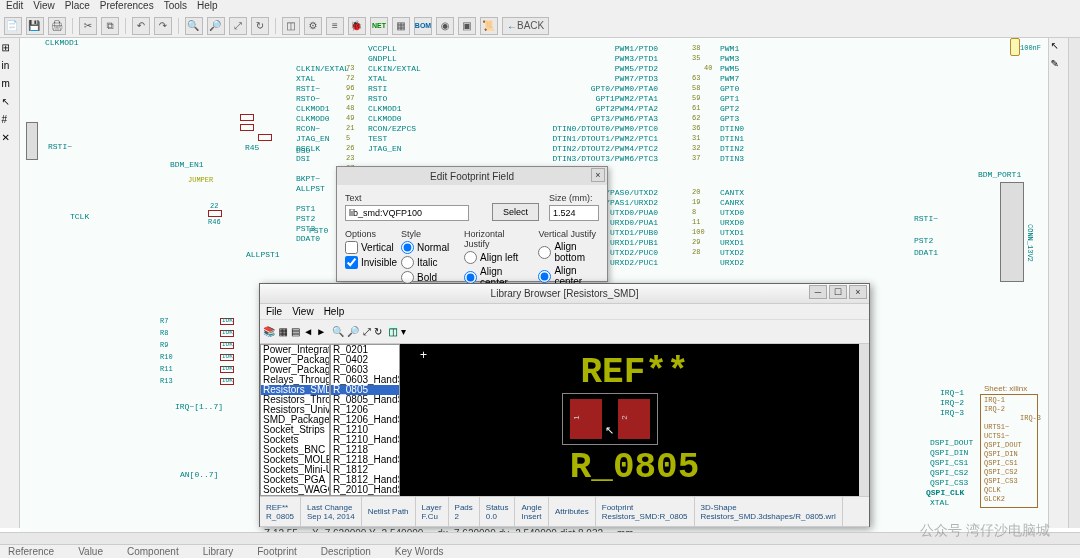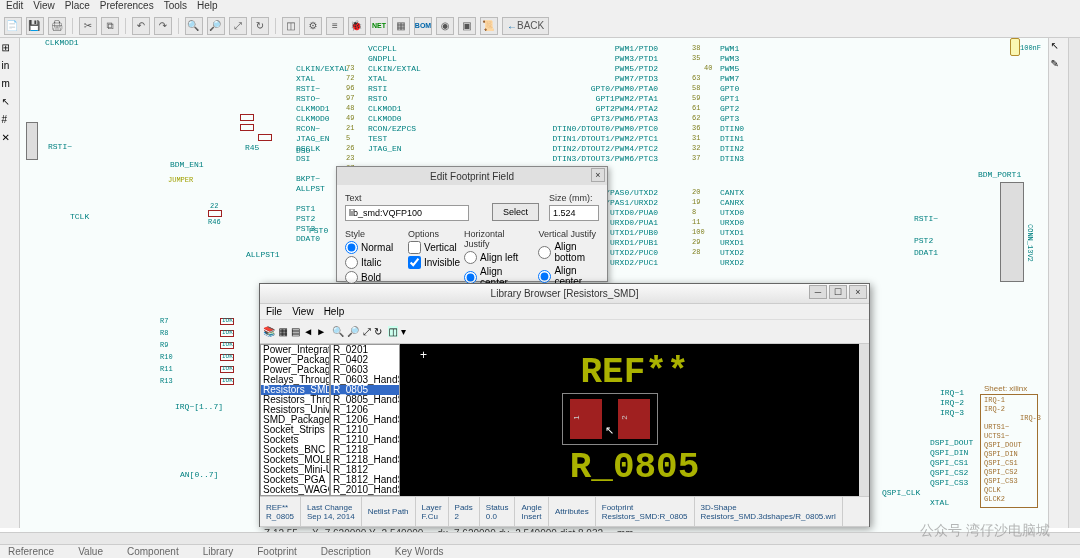--- a/index.html
+++ b/index.html
@@ -263,21 +263,21 @@
       <div class="schematic-text" style="left: 202px; top: 327px; font-size: 6px;">IOK</div>
       <div class="schematic-text" style="left: 140px; top: 327px; font-size: 7px;">R11</div>
       <div class="red-res" style="left: 200px; top: 340px;"></div>
       <div class="schematic-text" style="left: 202px; top: 339px; font-size: 6px;">IOK</div>
       <div class="schematic-text" style="left: 140px; top: 339px; font-size: 7px;">R13</div>
     </div>
 
   <div class="schematic-text" style="left:25px;top:0;color:#008080">CLKMOD1</div>
   <div class="schematic-text" style="left:28px;top:104px;color:#008080">RSTI~</div>
   <div class="schematic-text" style="left:150px;top:122px;color:#008080">BDM_EN1</div>
-  <div class="schematic-text" style="left:148px;top:138px;color:#a0a000;font-size:7px">JUMPER</div>
+  <div class="schematic-text" style="left:168px;top:138px;color:#a0a000;font-size:7px">JUMPER</div>
   <div class="schematic-text" style="left:225px;top:105px;color:#008080">R45</div>
   <div class="schematic-text" style="left:50px;top:174px;color:#008080">TCLK</div>
   <div class="schematic-text" style="left:226px;top:212px;color:#008080">ALLPST1</div>
   <div class="schematic-text" style="left:155px;top:364px;color:#008080">IRQ~[1..7]</div>
   <div class="schematic-text" style="left:160px;top:432px;color:#008080">AN[0..7]</div>
 
   <div class="red-res" style="left:220px;top:76px"></div>
   <div class="red-res" style="left:220px;top:86px"></div>
   <div class="red-res" style="left:238px;top:96px"></div>
   <div class="red-res" style="left:188px;top:172px"></div>
@@ -317,21 +317,21 @@
       <div class="schematic-text" style="left: 920px; top: 350px;">IRQ~1</div>
       <div class="schematic-text" style="left: 920px; top: 360px;">IRQ~2</div>
       <div class="schematic-text" style="left: 920px; top: 370px;">IRQ~3</div>
     </div>
   <div id="qspilabels">
       <div class="schematic-text" style="left: 910px; top: 400px;">DSPI_DOUT</div>
       <div class="schematic-text" style="left: 910px; top: 410px;">QSPI_DIN</div>
       <div class="schematic-text" style="left: 910px; top: 420px;">QSPI_CS1</div>
       <div class="schematic-text" style="left: 910px; top: 430px;">QSPI_CS2</div>
       <div class="schematic-text" style="left: 910px; top: 440px;">QSPI_CS3</div>
-      <div class="schematic-text" style="left: 862px; top: 450px;">QSPI_CLK</div>
+      <div class="schematic-text" style="left: 906px; top: 450px; font-weight: bold;">QSPI_CLK</div>
       <div class="schematic-text" style="left: 910px; top: 460px;">XTAL</div>
     </div>
 
   <div class="schematic-text" style="left:600px;top:460px;color:#008080">MCF5213-LQFP100</div>
 </div>
 
 <div class="dialog" style="left:336px;top:166px;width:272px;height:116px">
   <div class="dlg-title">
     <span>Edit Footprint Field</span>
     <div class="dlg-close">×</div>
@@ -344,48 +344,48 @@
       </div>
       <div style="align-self:flex-end">
         <button class="btn">Select</button>
       </div>
       <div>
         <span class="fld-lbl">Size (mm):</span>
         <input class="txt-in" style="width: 50px;" value="1.524">
       </div>
     </div>
     <div class="fld-row">
-      <div class="fieldset-like" style="width:56px">
-        <span class="fld-lbl">Style</span>
-        <label class="radio-row">
-            <input type="radio" name="st" checked="" style="">
-            <span>Normal</span>
-          </label>
-        <label class="radio-row">
-            <input type="radio" name="st" style="">
-            <span>Italic</span>
-          </label>
-        <label class="radio-row">
-            <input type="radio" name="st" style="">
-            <span>Bold</span>
-          </label>
-        <label class="radio-row">
-            <input type="radio" name="st" style="">
-            <span>Bold Italic</span>
-          </label>
-      </div>
       <div class="fieldset-like" style="width:46px">
         <span class="fld-lbl">Options</span>
         <label class="check-row">
             <input type="checkbox" style="">
             <span>Vertical</span>
           </label>
         <label class="check-row">
             <input type="checkbox" checked="" style="">
             <span>Invisible</span>
+          </label>
+      </div>
+      <div class="fieldset-like" style="width:56px">
+        <span class="fld-lbl">Style</span>
+        <label class="radio-row">
+            <input type="radio" name="st" checked="" style="">
+            <span>Normal</span>
+          </label>
+        <label class="radio-row">
+            <input type="radio" name="st" style="">
+            <span>Italic</span>
+          </label>
+        <label class="radio-row">
+            <input type="radio" name="st" style="">
+            <span>Bold</span>
+          </label>
+        <label class="radio-row">
+            <input type="radio" name="st" style="">
+            <span>Bold Italic</span>
           </label>
       </div>
       <div class="fieldset-like" style="width:68px">
         <span class="fld-lbl">Horizontal Justify</span>
         <label class="radio-row">
             <input type="radio" name="hj" style="">
             <span>Align left</span>
           </label>
         <label class="radio-row">
             <input type="radio" name="hj" checked="" style="">

